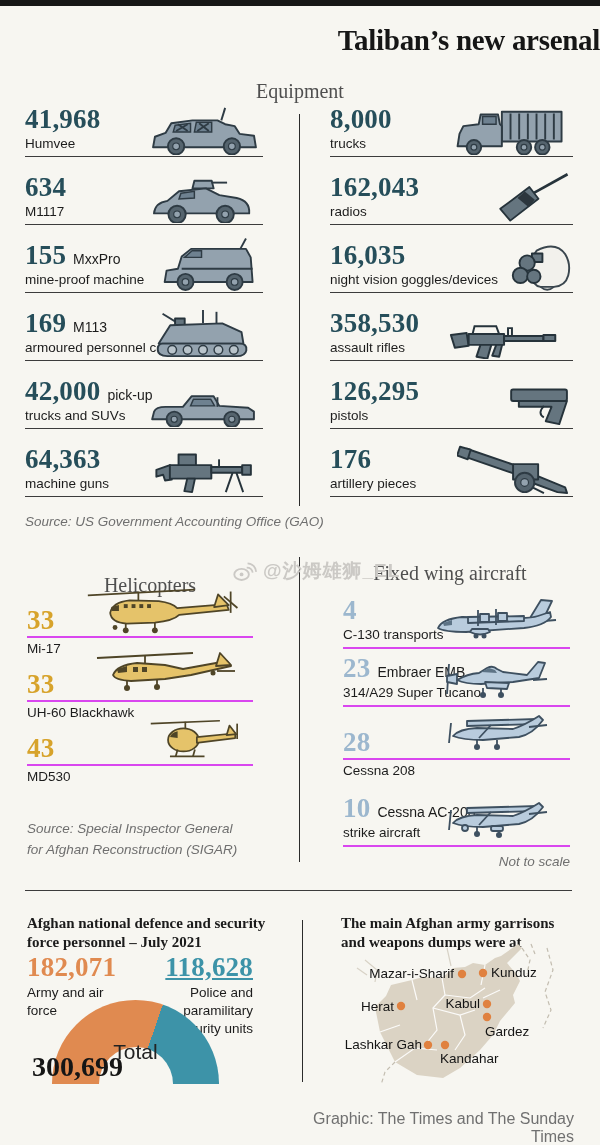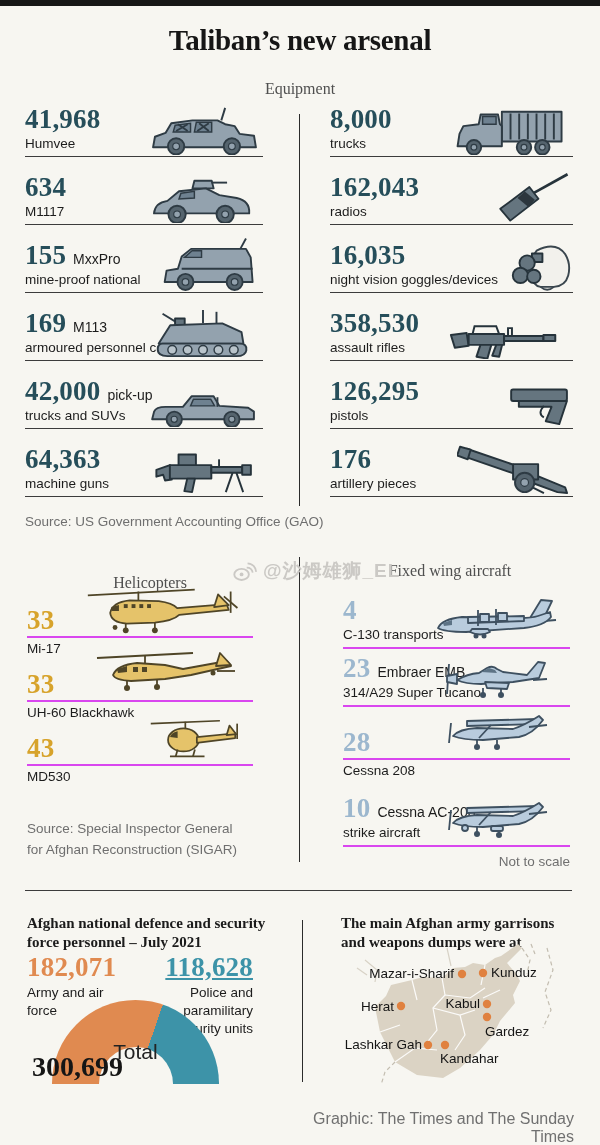--- a/index.html
+++ b/index.html
@@ -5,46 +5,46 @@
   * { box-sizing: border-box; margin: 0; padding: 0; }
   html,body { width:600px; }
   body {
     position: relative; width: 600px; height: 1145px;
     background: #f7f6f1; overflow: hidden;
     font-family: "Liberation Sans", sans-serif; color: #1c1c1c;
   }
   .abs { position: absolute; }
   .topbar { left:0; top:0; width:600px; height:6px; background:#171717; }
   .main-title {
-    left:0; top:24px; width:600px; text-align:center;
+    left:0; top:24px; width:600px; text-align:right;
     font-family:"Liberation Serif", serif; font-weight:700; font-size:29px; color:#161616;
     letter-spacing:-0.3px;
   }
   .sec-header {
-    font-family:"Liberation Serif", serif; font-size:16px; color:#4f4f4f; text-align:center;
+    font-family:"Liberation Serif", serif; font-size:20px; color:#4f4f4f; text-align:center;
   }
   .vdiv { width:1px; background:#2b2b2b; }
   .hrule { height:1px; background:#3c3c3c; }
 
   
   .col { position:absolute; }
   .erow { position:relative; height:52px; border-bottom:1px solid #3c3c3c; margin-bottom:16px; }
   .etext { position:absolute; left:0; bottom:3px; }
   .num { font-family:"Liberation Serif", serif; font-weight:700; font-size:27px; line-height:1; letter-spacing:0.2px; }
   .num-eq { color:#264e5a; }
   .num-heli { color:#d7a32b; }
   .num-fw { color:#9cb7ce; }
   .num-army { color:#e08a50; }
   .num-police { color:#3d93a8;text-decoration:underline; }
   .suffix { font-size:14px; color:#1c1c1c; margin-left:7px; }
   .suffix:empty { display:none; }
   .elabel { font-size:13.5px; line-height:1.3; color:#1c1c1c; margin-top:2px; }
   .elabel:empty { display:none; }
   .rowicon { position:absolute; right:0; bottom:1px; }
-  .src { font-size:13.5px; color:#6f6f6f; line-height:1.55; }
+  .src { font-size:13.5px; color:#6f6f6f; line-height:1.55;font-style:italic; }
 
   
   .hrow-main { position:relative; border-bottom:2px solid #d946ef; }
   .hrow-num { position:absolute; left:0; bottom:2px; }
   .lbl-below { font-size:13.5px; color:#1c1c1c; margin-top:3px; height:17px; }
   .lbl-below:empty { display:none; }
 
   .watermark { display:flex; align-items:center; gap:6px; color:#cbc9c5; font-size:19px; font-weight:600; letter-spacing:1px; }
 
   
@@ -121,21 +121,21 @@
       <circle class="wh" cx="32" cy="43" r="9"></circle>
         <circle class="hub" cx="32" cy="43" r="3.5"></circle>
       <circle class="wh" cx="82" cy="43" r="9"></circle>
         <circle class="hub" cx="82" cy="43" r="3.5"></circle>
     </svg>
   </div>
 
   <div class="erow">
     <div class="etext">
       <span class="num num-eq">155</span><span class="suffix">MxxPro</span>
-      <div class="elabel">mine-proof national</div>
+      <div class="elabel">mine-proof machine</div>
     </div>
     <svg class="rowicon" width="104" height="54" viewBox="0 0 110 56">
       <line class="ln" x1="86" y1="12" x2="92" y2="1"></line>
       <path class="veh" d="M6 47 L8 35 L20 33 L24 20 L34 12 L92 12 L97 21 L99 47 Z"></path>
       <path class="win" d="M27 21 L35 14 L45 14 L45 21 Z"></path>
       <line class="ln" x1="24" y1="33" x2="99" y2="33"></line>
       <circle class="wh" cx="28" cy="47" r="8.5"></circle>
         <circle class="hub" cx="28" cy="47" r="3.5"></circle>
       <circle class="wh" cx="80" cy="47" r="8.5"></circle>
         <circle class="hub" cx="80" cy="47" r="3.5"></circle>

